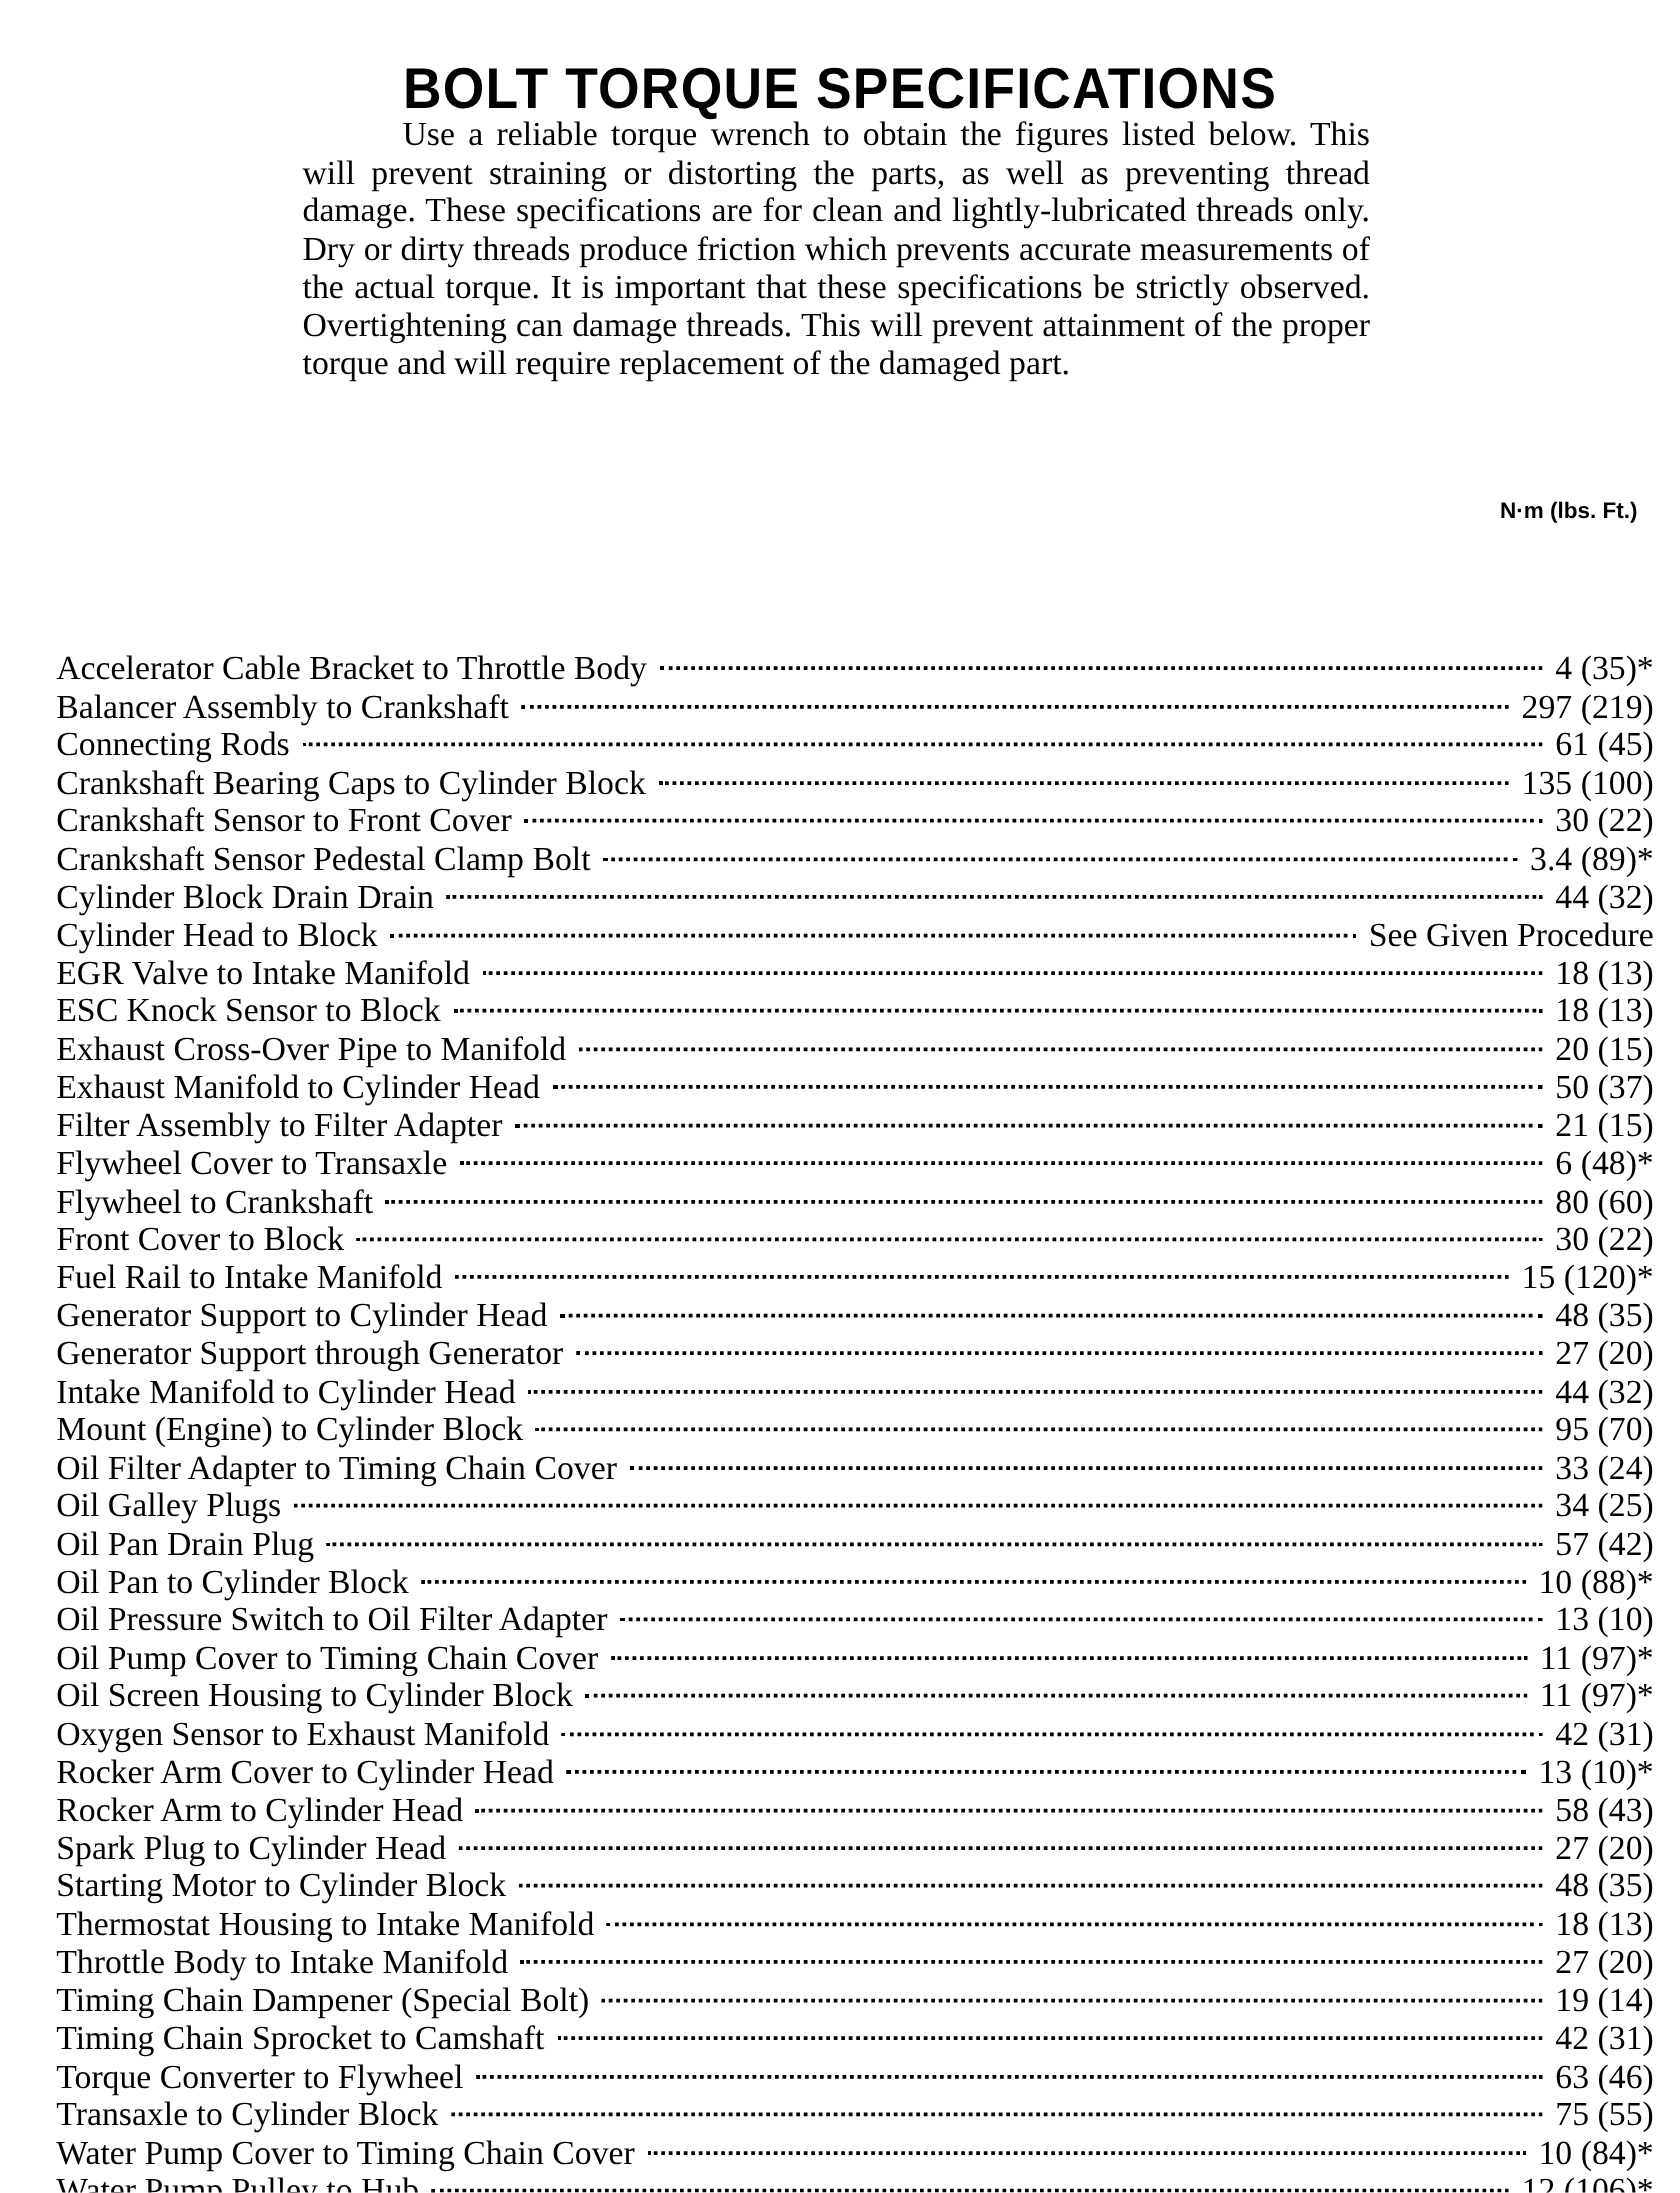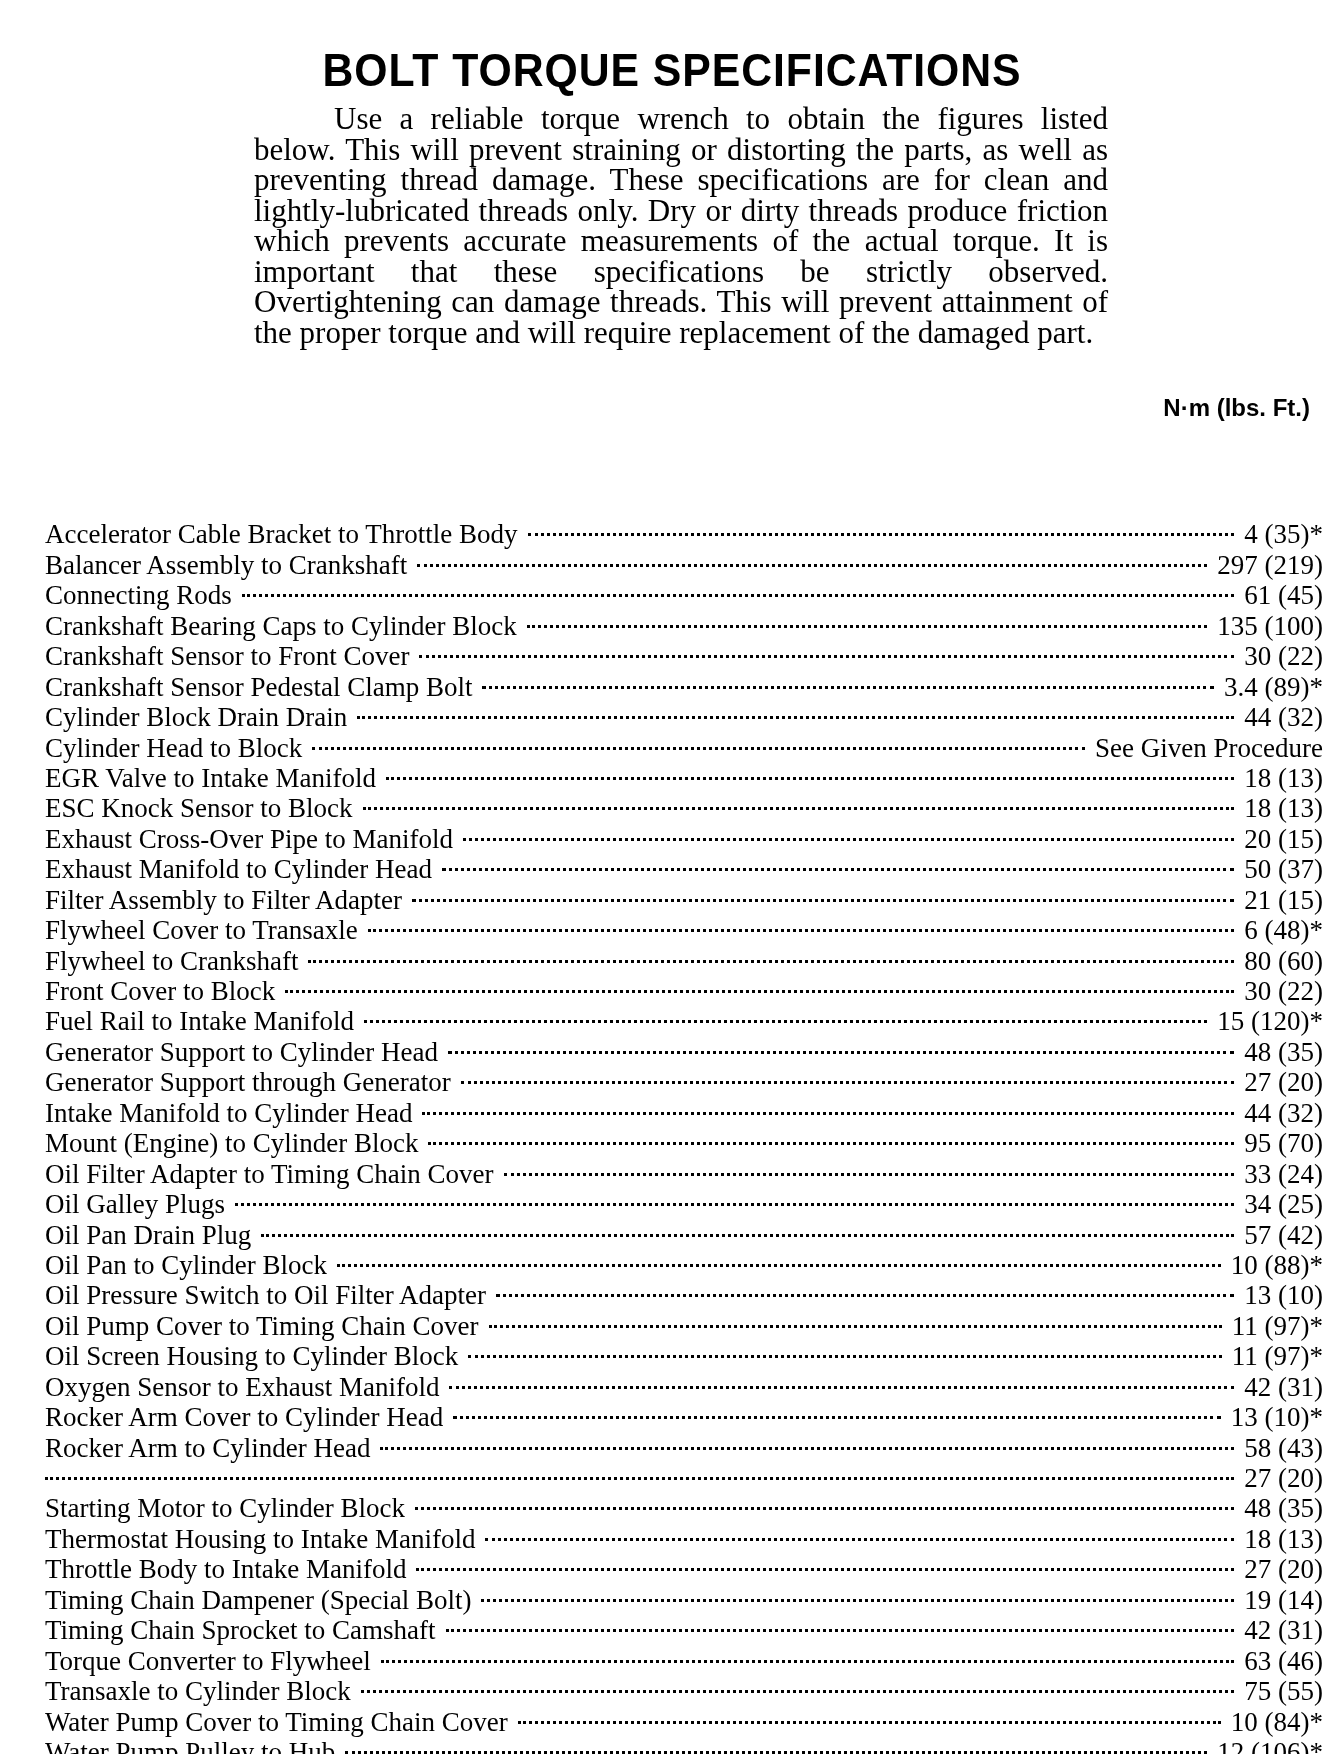--- a/index.html
+++ b/index.html
@@ -27,33 +27,33 @@
     letter-spacing: 1px;
     line-height: 54px;
     transform: scaleX(0.93);
     transform-origin: 672px 0;
   }
   .intro {
     position: absolute;
     left: 242px;
     top: 92px;
     width: 854px;
-    font-size: 31px;
+    font-size: 27px;
     line-height: 30.5px;
     text-align: justify;
     text-indent: 80px;
-    margin: 12px;
+    margin: 0;
   }
   .units {
     position: absolute;
     right: 34px;
     top: 393px;
     font-family: "Liberation Sans", "DejaVu Sans", sans-serif;
     font-weight: bold;
-    font-size: 24px;
+    font-size: 18px;
     line-height: 30px;
   }
   .spec-list {
     position: absolute;
     left: 32px;
     top: 500px;
     width: 1278px;
     margin: 13px;
     padding: 0;
     list-style: none;
@@ -249,20 +249,21 @@
       <span class="spec-name">Rocker Arm Cover to Cylinder Head</span>
       <span class="spec-leader"></span>
       <span class="spec-value">13 (10)*</span>
     </li>
   <li class="spec-row">
       <span class="spec-name">Rocker Arm to Cylinder Head</span>
       <span class="spec-leader"></span>
       <span class="spec-value">58 (43)</span>
     </li>
   <li class="spec-row">
+      <span class="spec-name">Spark Plug to Cylinder Head</span>
       <span class="spec-leader"></span>
       <span class="spec-value">27 (20)</span>
     </li>
   <li class="spec-row">
       <span class="spec-name">Starting Motor to Cylinder Block</span>
       <span class="spec-leader"></span>
       <span class="spec-value">48 (35)</span>
     </li>
   <li class="spec-row">
       <span class="spec-name">Thermostat Housing to Intake Manifold</span>

